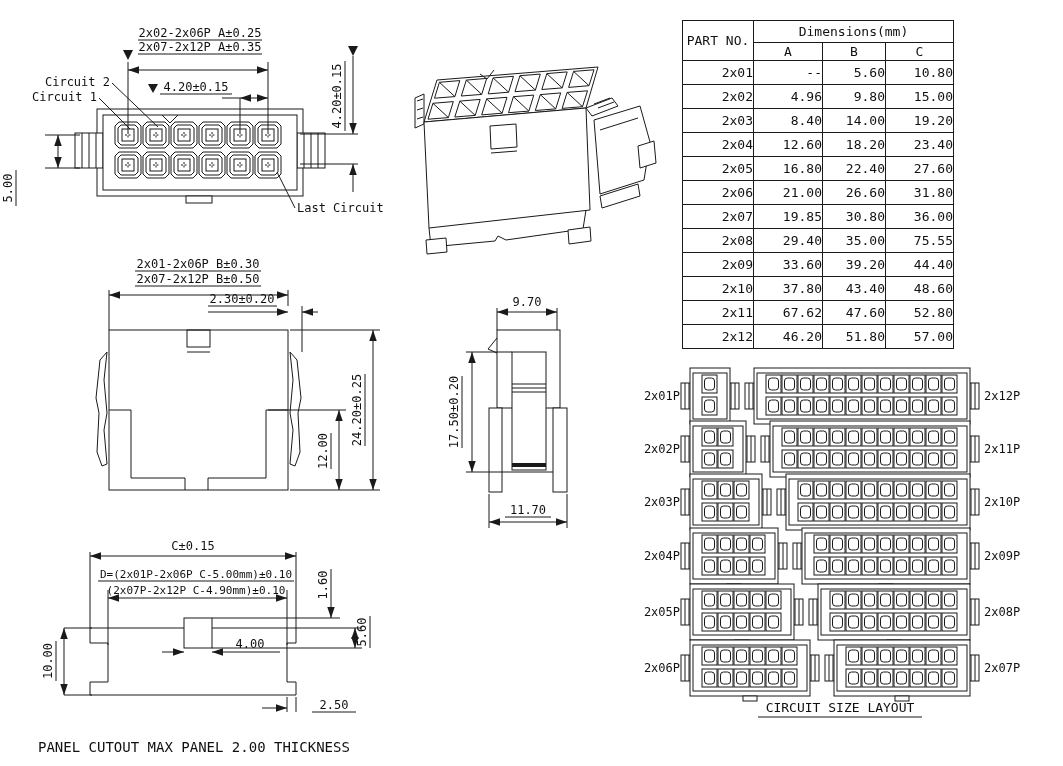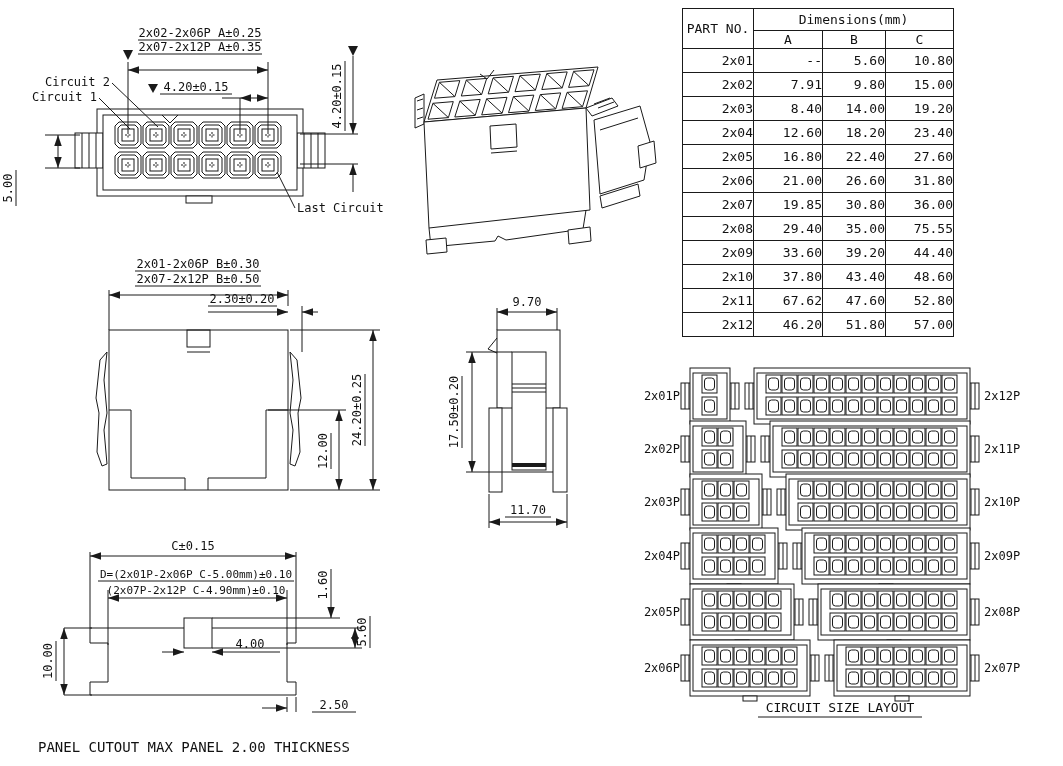--- a/index.html
+++ b/index.html
@@ -5,21 +5,21 @@
   html,body{margin:0;padding:0;background:#fff;}
   .canvas{position:relative;width:1063px;height:766px;background:#ffffff;overflow:hidden;
           font-family:"DejaVu Sans Mono",monospace;}
   svg{position:absolute;left:0;top:0;}
   svg text{font-family:"DejaVu Sans Mono",monospace;fill:#111;}
   .t11{font-size:11px;} .t12{font-size:12px;} .t13{font-size:13px;} .t14{font-size:14px;}
   .ln{stroke:#1a1a1a;stroke-width:1;fill:none;}
   .fw{stroke:#1a1a1a;stroke-width:1;fill:#ffffff;}
   .flt{fill:#1a1a1a;stroke:none;}
   
-  .dim-table{position:absolute;left:682px;top:8px;border-collapse:collapse;
+  .dim-table{position:absolute;left:682px;top:20px;border-collapse:collapse;
              font-family:"DejaVu Sans Mono",monospace;font-size:13px;color:#111;}
   .dim-table td,.dim-table th{border:1px solid #1a1a1a;text-align:center;
              font-weight:normal;padding:0;}
   .dim-table .h1{height:22px;} .dim-table .h2{height:18px;}
   .dim-table td{height:23px;text-align:right;}
 </style>
 </head>
 <body>
 
 <div class="canvas">
@@ -765,21 +765,21 @@
     <th>C</th>
   </tr>
   <tr>
           <td>2x01</td>
           <td>--</td>
           <td>5.60</td>
           <td>10.80</td>
         </tr>
   <tr>
           <td>2x02</td>
-          <td>7.91</td>
+          <td>4.96</td>
           <td>9.80</td>
           <td>15.00</td>
         </tr>
   <tr>
           <td>2x03</td>
           <td>8.40</td>
           <td>14.00</td>
           <td>19.20</td>
         </tr>
   <tr>

